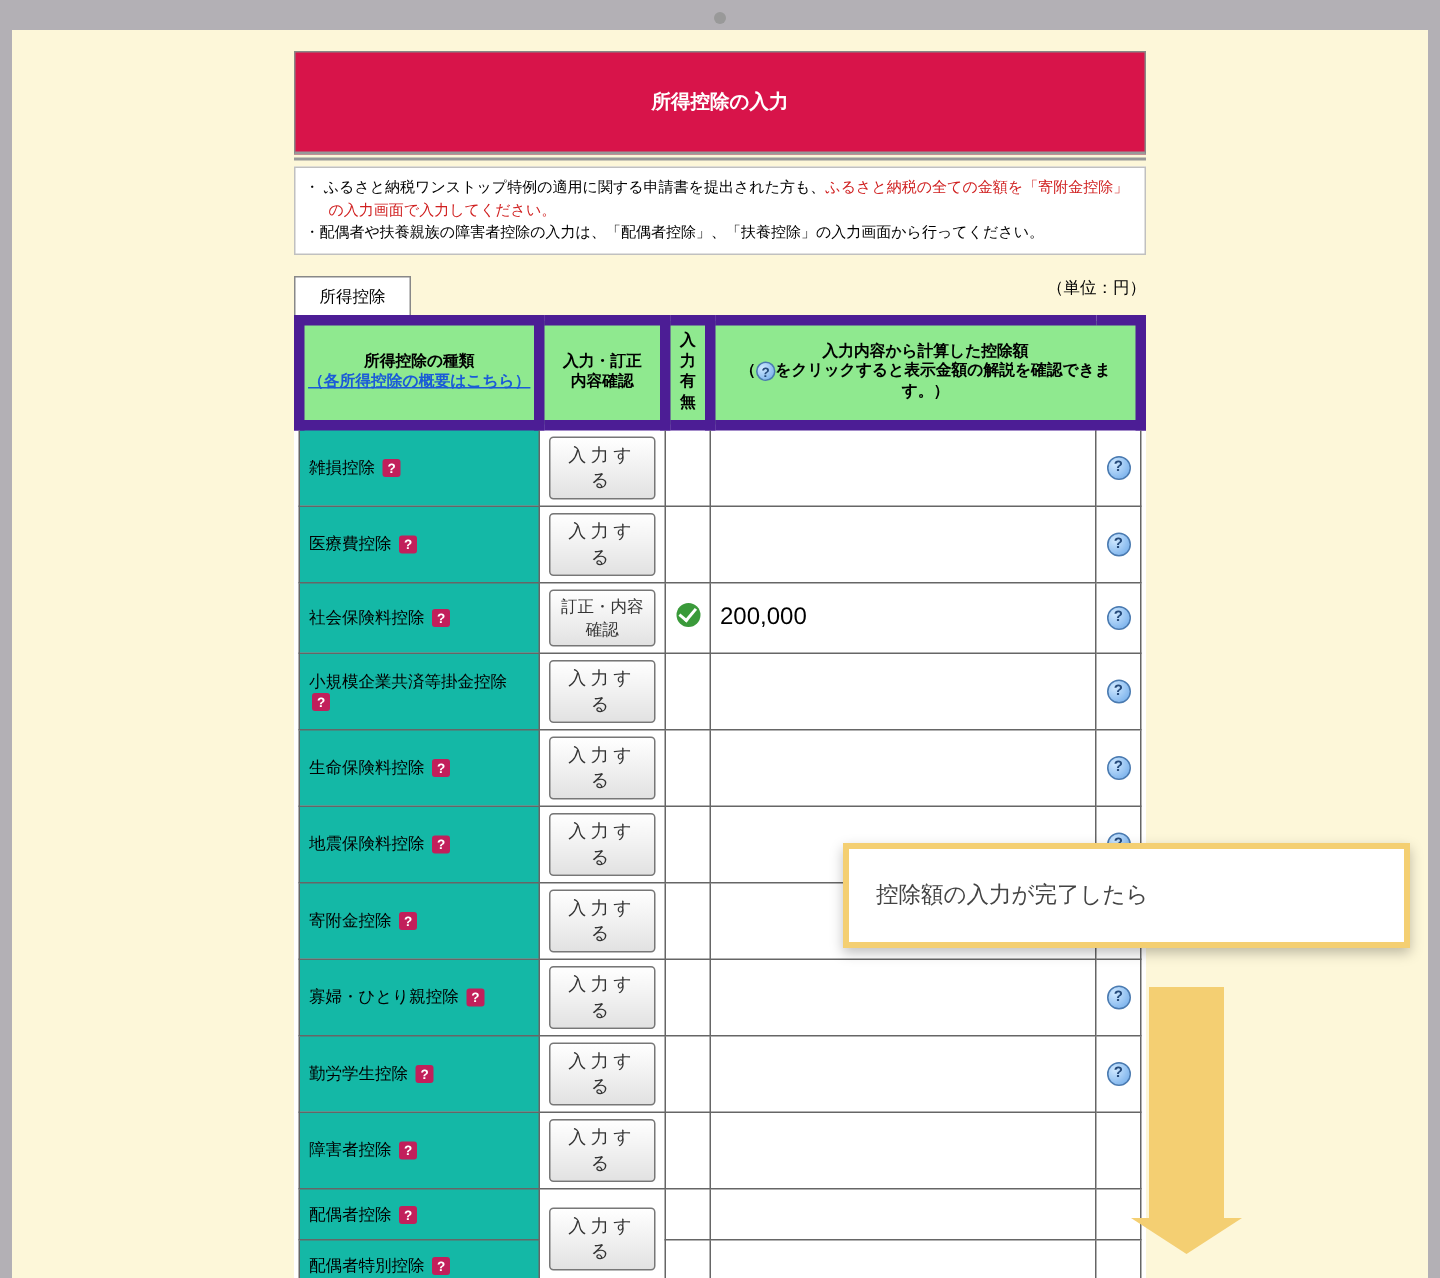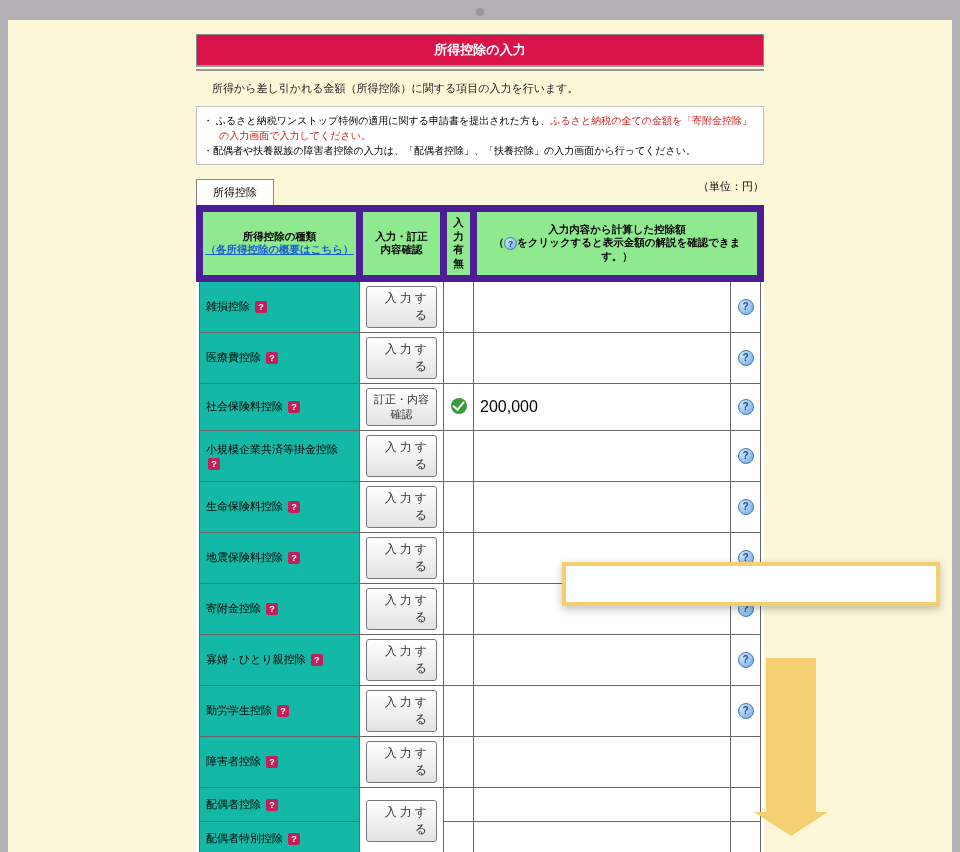--- a/index.html
+++ b/index.html
@@ -43,21 +43,21 @@
   .content {
     width: 568px;
     margin: 0 auto;
   }
   .title-bar {
     background: #d8144a;
     color: #fff;
     font-weight: bold;
     font-size: 13px;
     text-align: center;
-    padding: 6px 0;
+    padding: 24px 0;
     border: 1px solid #888;
     border-bottom: 2px solid #999;
   }
   .sub-rule {
     height: 2px;
     background: #999;
     margin-top: 2px;
   }
   .intro {
     font-size: 11px;
@@ -132,21 +132,20 @@
     display: inline-block;
     background: linear-gradient(#fff, #e2e2e2);
     border: 1px solid #777;
     border-radius: 3px;
     padding: 3px 6px;
     font-size: 12px;
     letter-spacing: 3px;
     color: #333;
     cursor: pointer;
     min-width: 70px;
-    text-align: right;
   }
   .btn-correct {
     display: inline-block;
     background: linear-gradient(#fff, #e2e2e2);
     border: 1px solid #777;
     border-radius: 3px;
     padding: 3px 3px;
     font-size: 11px;
     color: #333;
     cursor: pointer;
@@ -235,21 +234,20 @@
 <div class="browser-chrome">
   <div class="camera-notch"></div>
 </div>
 
 <div class="page-wrap">
 <div class="page-inner">
   <div class="content">
     <div class="title-bar">所得控除の入力</div>
     <div class="sub-rule"></div>
 
-    <div class="intro">所得から差し引かれる金額（所得控除）に関する項目の入力を行います。</div>
 
     <div class="notice-box">
       <ul>
         <li>
           <span>ふるさと納税ワンストップ特例の適用に関する申請書を提出された方も、</span><span class="red">ふるさと納税の全ての金額を「寄附金控除」の入力画面で入力してください。</span>
         </li>
         <li>配偶者や扶養親族の障害者控除の入力は、「配偶者控除」、「扶養控除」の入力画面から行ってください。</li>
       </ul>
     </div>
 
@@ -369,14 +367,15 @@
               <td class="col-help"></td>
             </tr>
           </tbody>
     </table>
 
   </div>
 </div>
 </div>
 
 <div class="callout">
+  <div>控除額の入力が完了したら</div>
 </div>
 <div class="callout-arrow"></div>
 
 </body></html>

